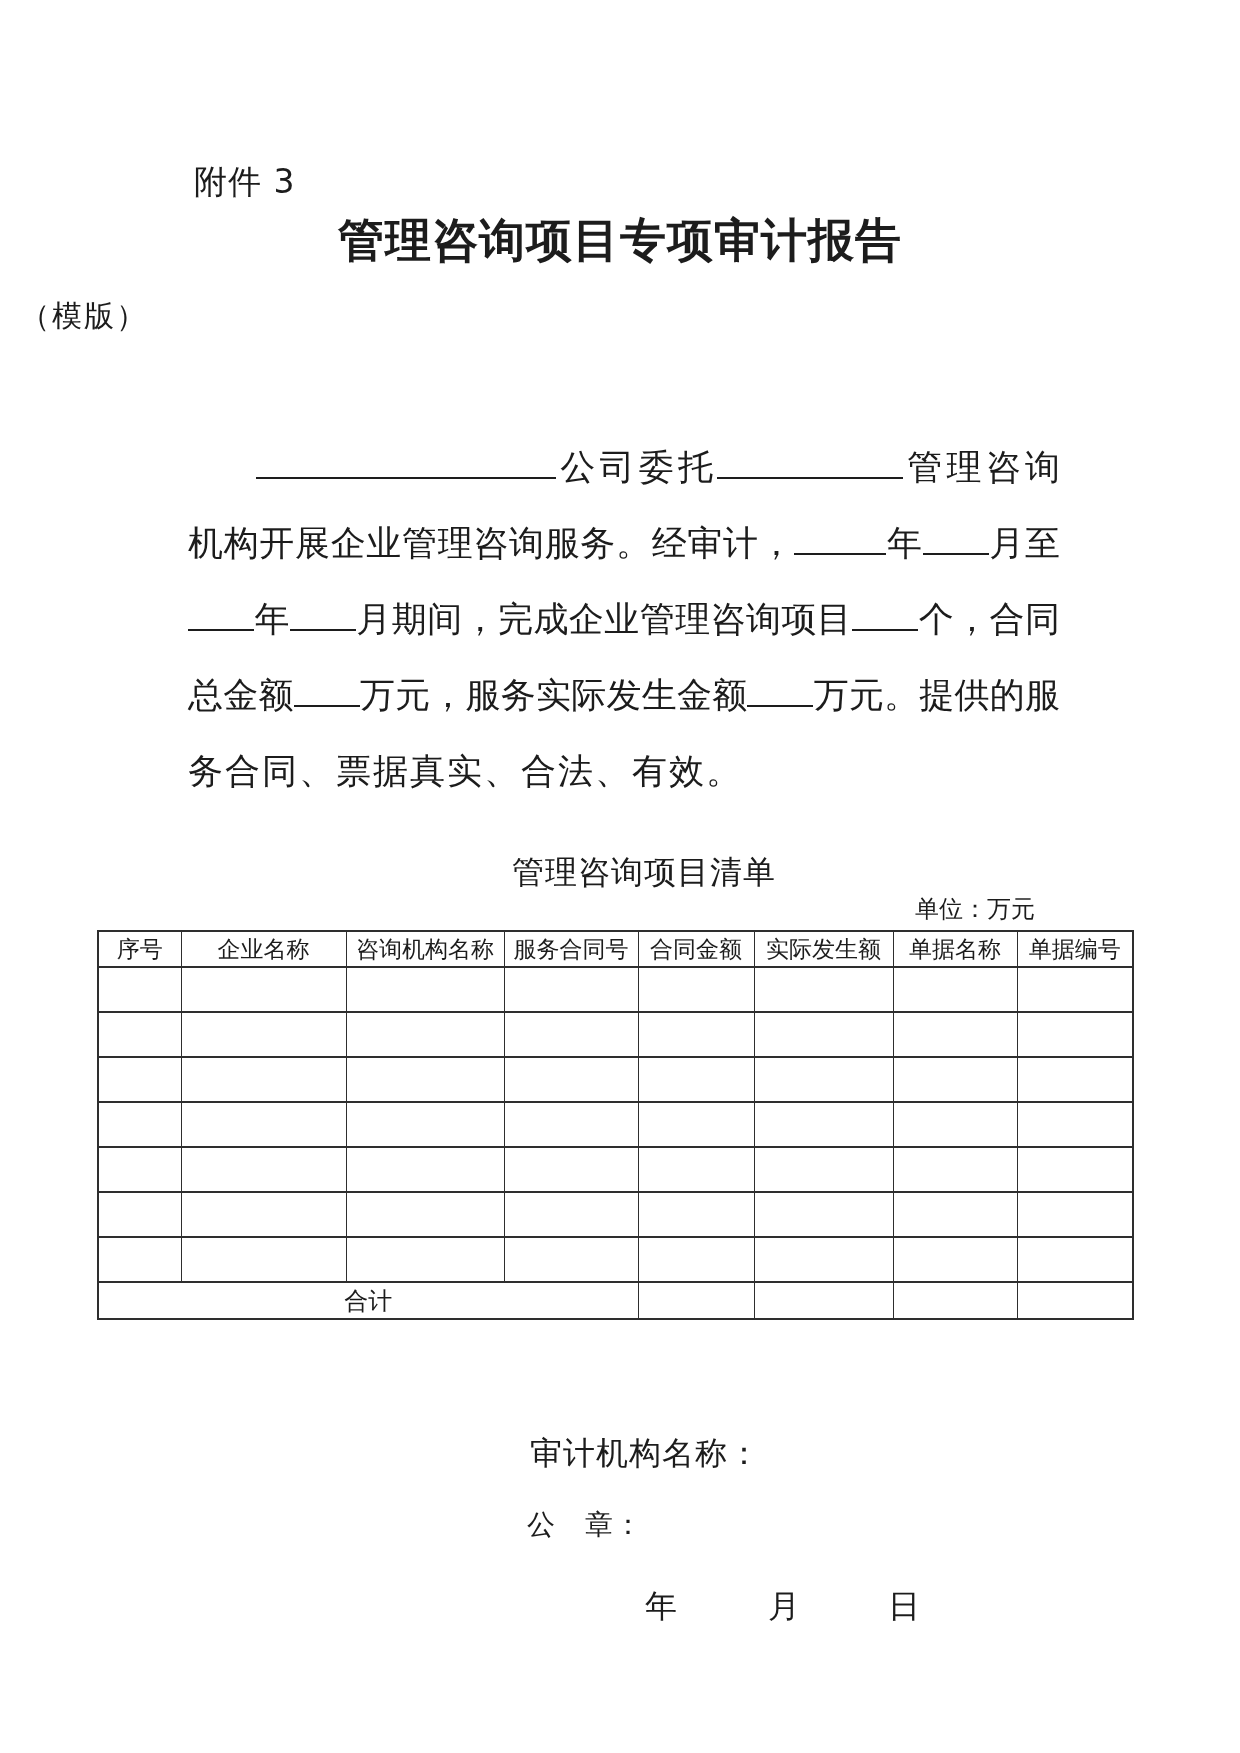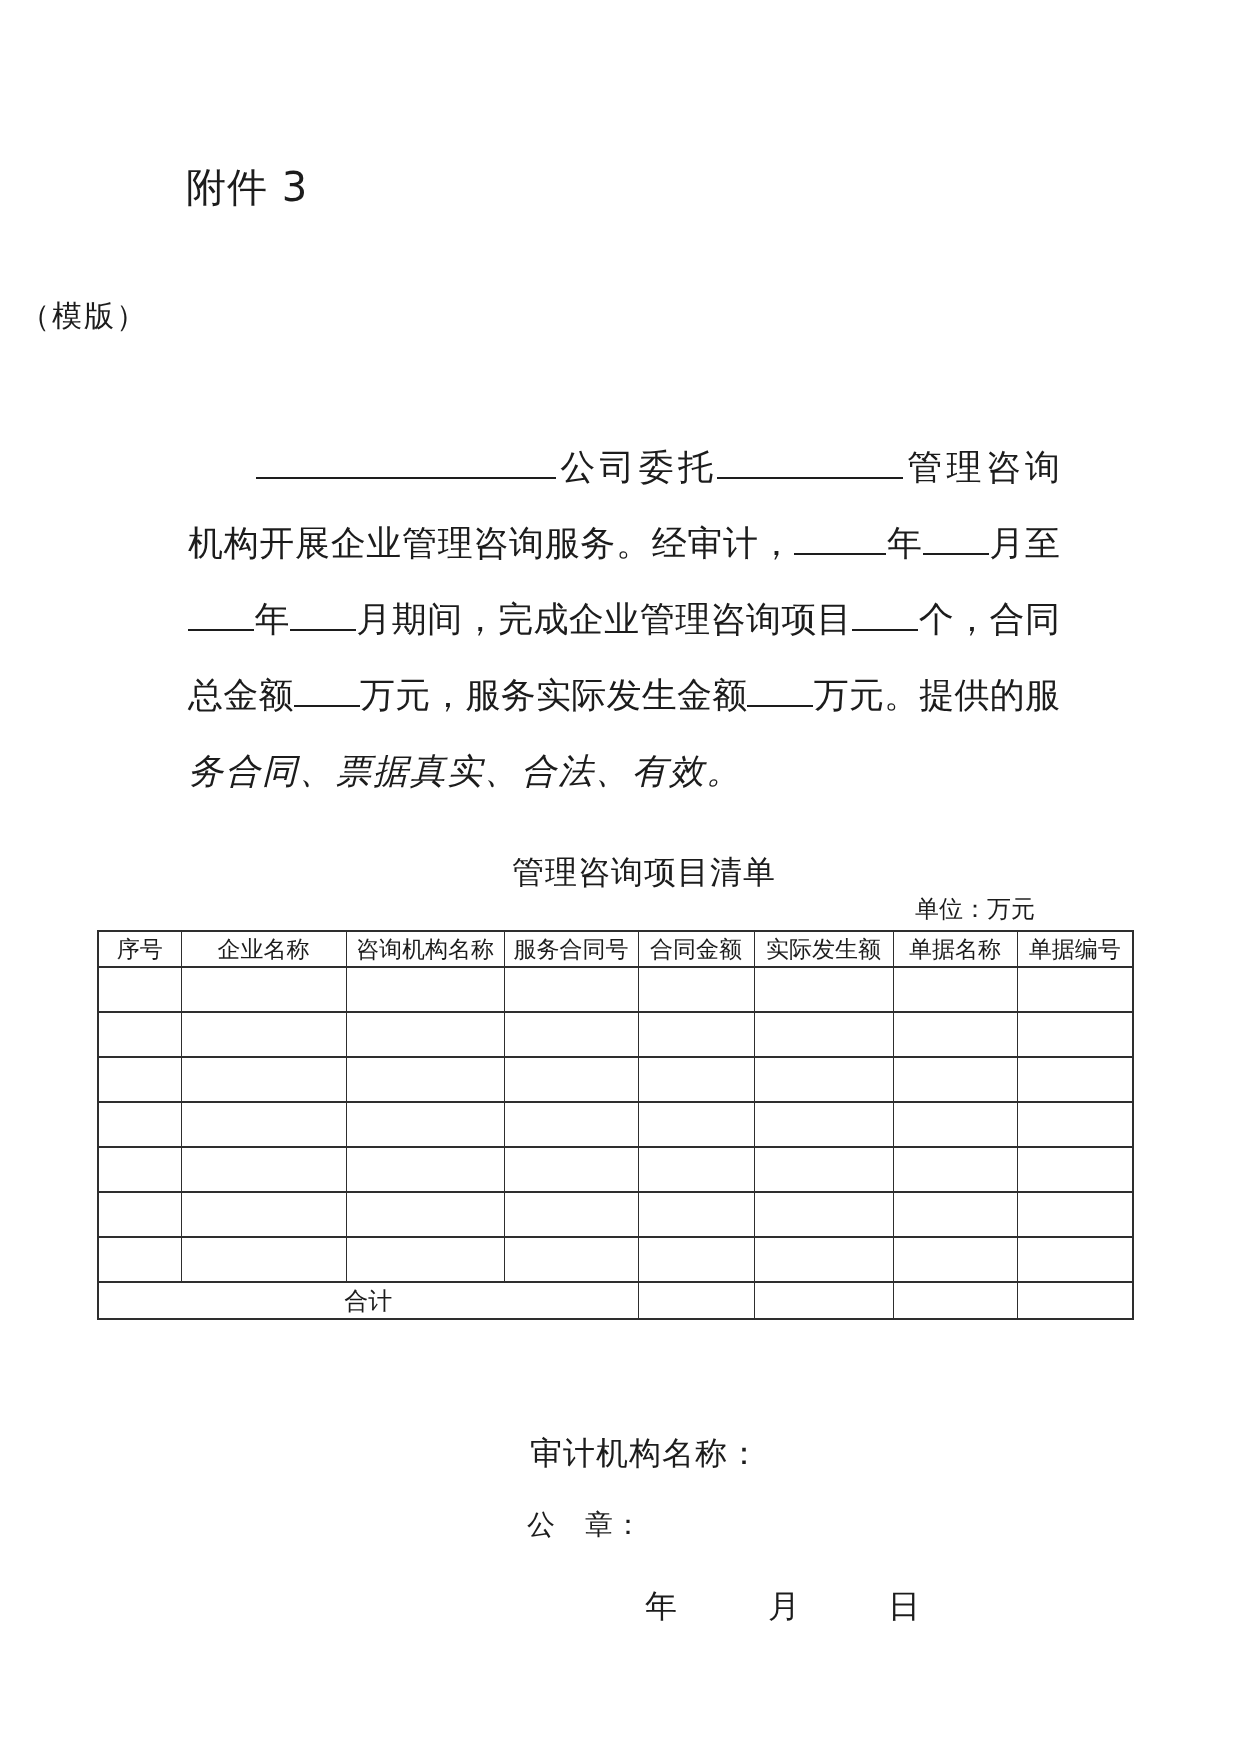--- a/index.html
+++ b/index.html
@@ -6,44 +6,44 @@
   .page{
     position:relative;
     width:1240px;height:1753px;
     margin:0 auto;
     background:#ffffff;
     font-family:"Liberation Serif","DejaVu Serif",serif;
     color:#1c1c1c;
     overflow:hidden;
   }
   .attachment{
-    position:absolute;left:186px;top:160px;
+    position:absolute;left:194px;top:160px;
     font-family:"DejaVu Sans","Liberation Sans",sans-serif;
-    font-size:40px;letter-spacing:1px;text-align:right;
+    font-size:33px;letter-spacing:1px;text-align:right;
   }
   .doc-title{
     position:absolute;left:0;top:210px;width:100%;
     text-align:center;
     font-family:"DejaVu Sans","Liberation Sans",sans-serif;
     font-weight:bold;font-size:46px;letter-spacing:1px;
   }
   .doc-subtitle{
     position:absolute;left:0;top:296px;width:100%;
     text-align:left;font-size:30px;letter-spacing:2px;padding-left:20px;
   }
   .body-text{
     position:absolute;left:188px;top:430px;width:872px;
     font-size:35px;
   }
   .para-line{
     height:76px;line-height:76px;white-space:nowrap;
     text-align:justify;
   }
   .para-line.justified{text-align-last:justify;}
-  .para-line.last{text-align:right;text-align-last:left;letter-spacing:2px;font-style:italic;}
+  .para-line.last{text-align:right;text-align-last:left;letter-spacing:2px;}
   .indent{padding-left:68px;}
   .blank{
     display:inline-block;
     border-bottom:2px solid #1d1d1d;
     height:1em;
   }
   .w300{width:300px}.w186{width:186px}.w92{width:92px}.w66{width:66px}
   .list-title{
     position:absolute;left:0;top:851px;width:100%;
     text-align:center;font-size:32px;letter-spacing:1px;margin-left:24px;
@@ -84,20 +84,21 @@
   }
   .ymd-year{left:645px}.ymd-month{left:768px}.ymd-day{left:888px}
 </style>
 </head>
 <body>
 
 <div class="page">
 
   <div class="attachment">附件 3</div>
 
+  <div class="doc-title">管理咨询项目专项审计报告</div>
 
   <div class="doc-subtitle">（模版）</div>
 
   <div class="body-text">
     <div class="para-line justified indent"><span class="blank w300"></span><span>公司委托</span><span class="blank w186"></span><span>管理咨询</span></div>
     <div class="para-line justified"><span>机构开展企业管理咨询服务。经审计，</span><span class="blank w92"></span><span>年</span><span class="blank w66"></span><span>月至</span></div>
     <div class="para-line justified"><span class="blank w66"></span><span>年</span><span class="blank w66"></span><span>月期间，完成企业管理咨询项目</span><span class="blank w66"></span><span>个，合同</span></div>
     <div class="para-line justified"><span>总金额</span><span class="blank w66"></span><span>万元，服务实际发生金额</span><span class="blank w66"></span><span>万元。提供的服</span></div>
     <div class="para-line last"><span>务合同、票据真实、合法、有效。</span></div>
   </div>

